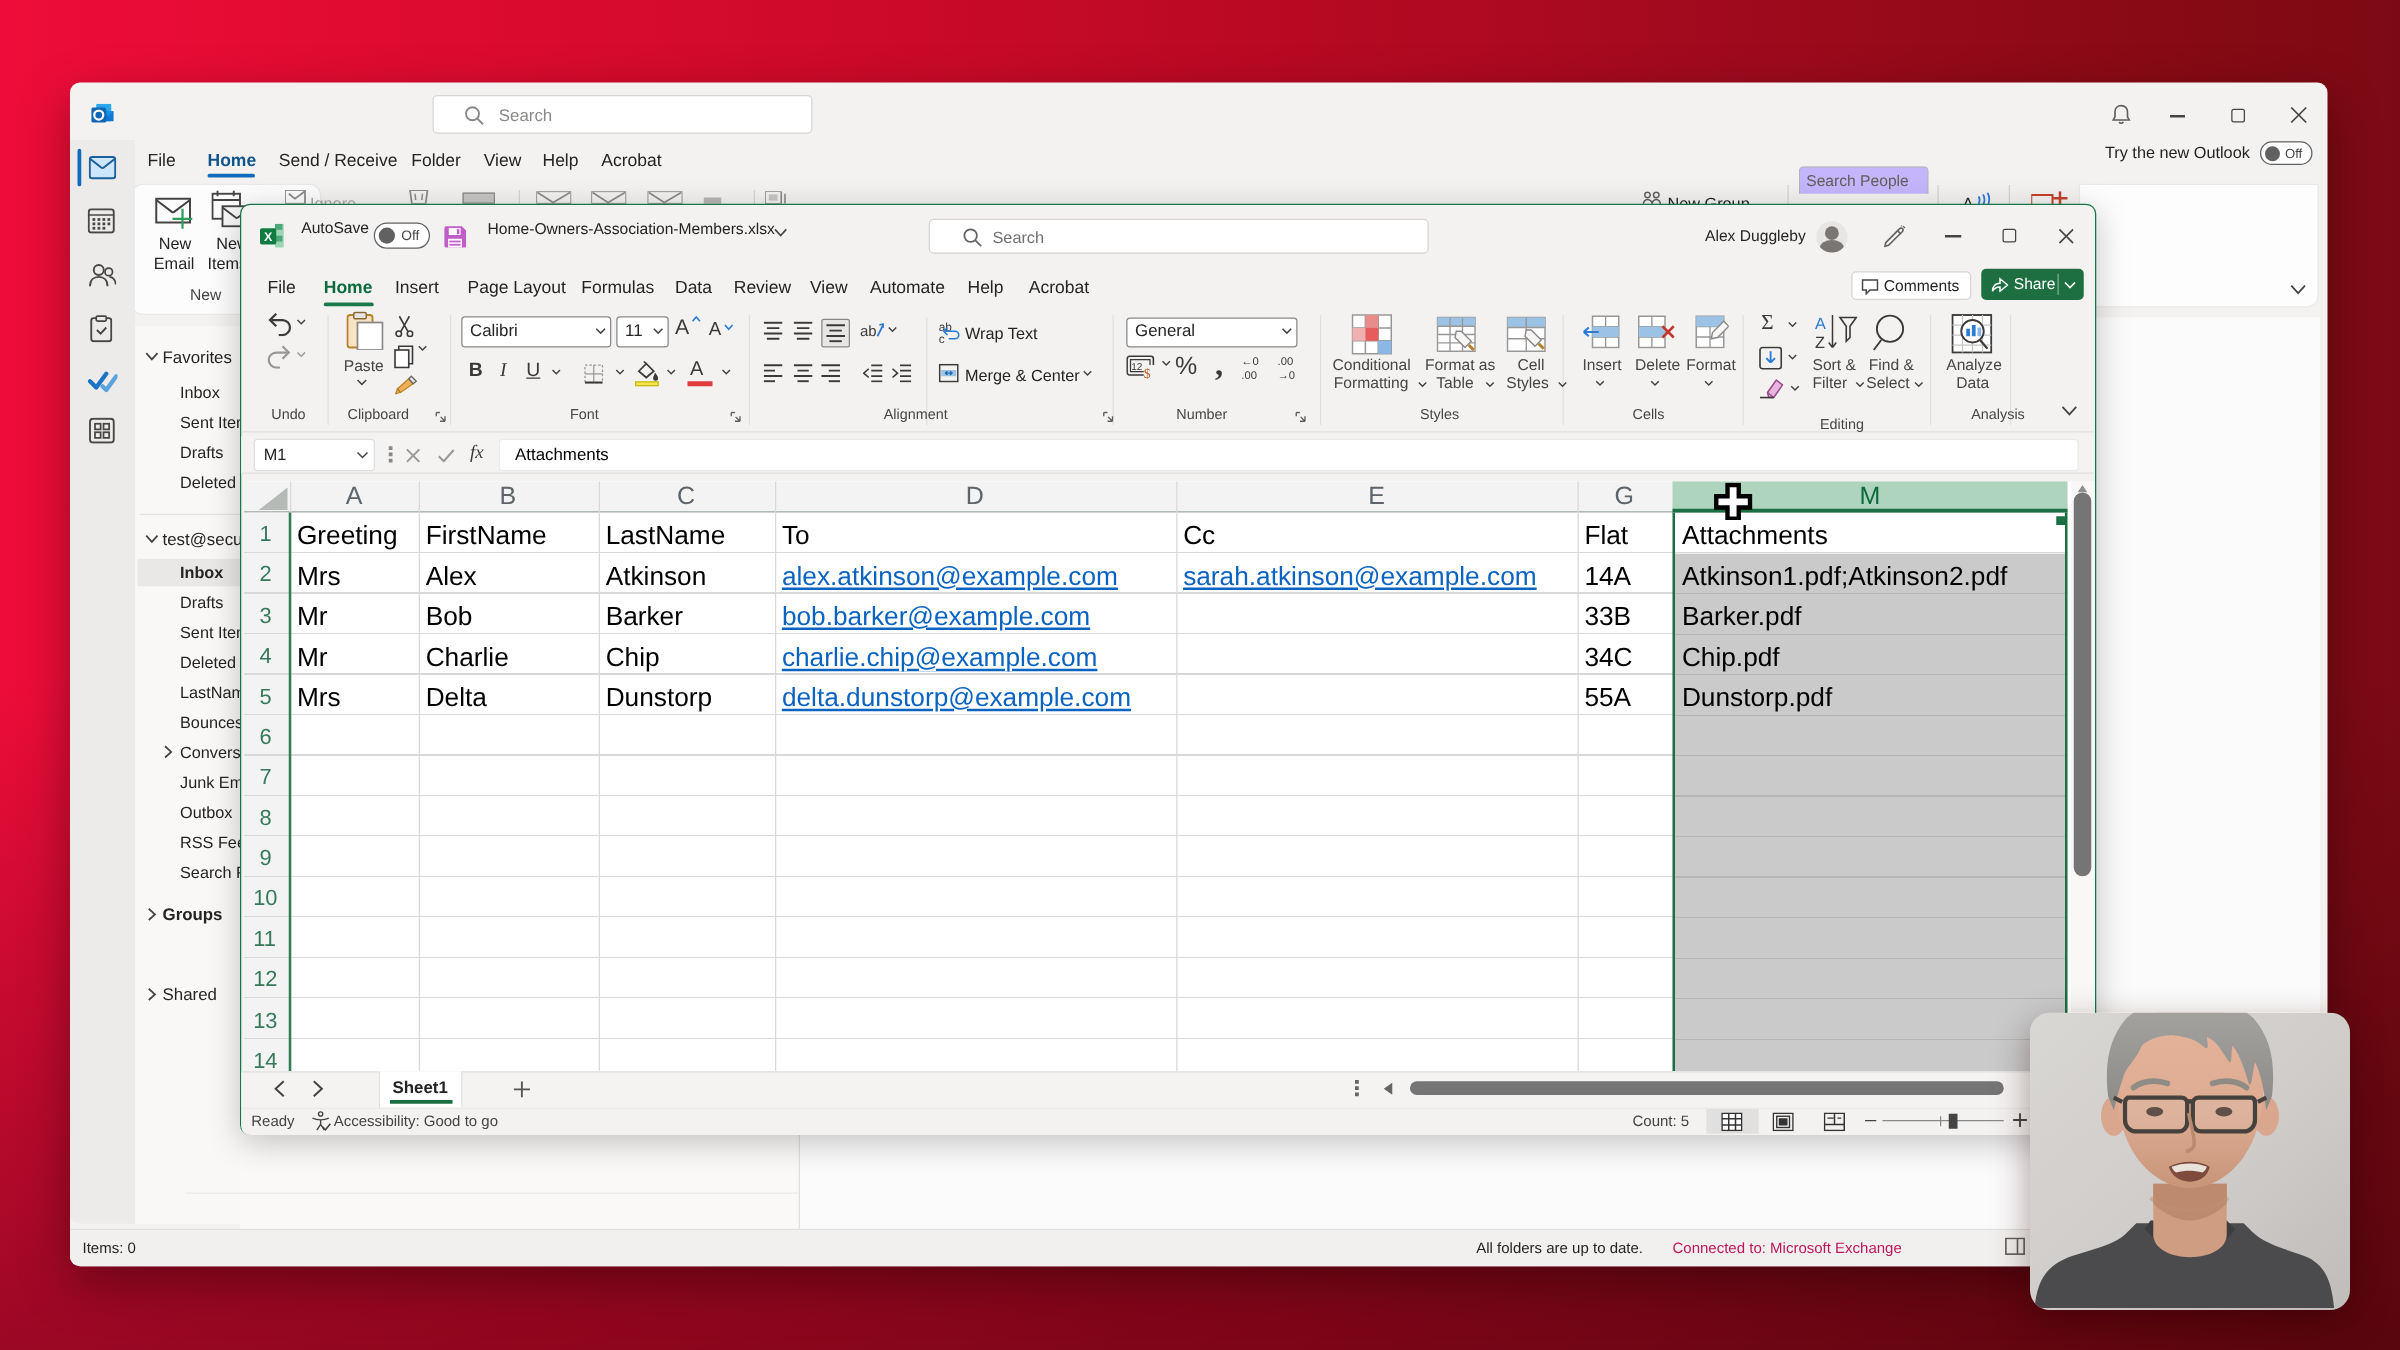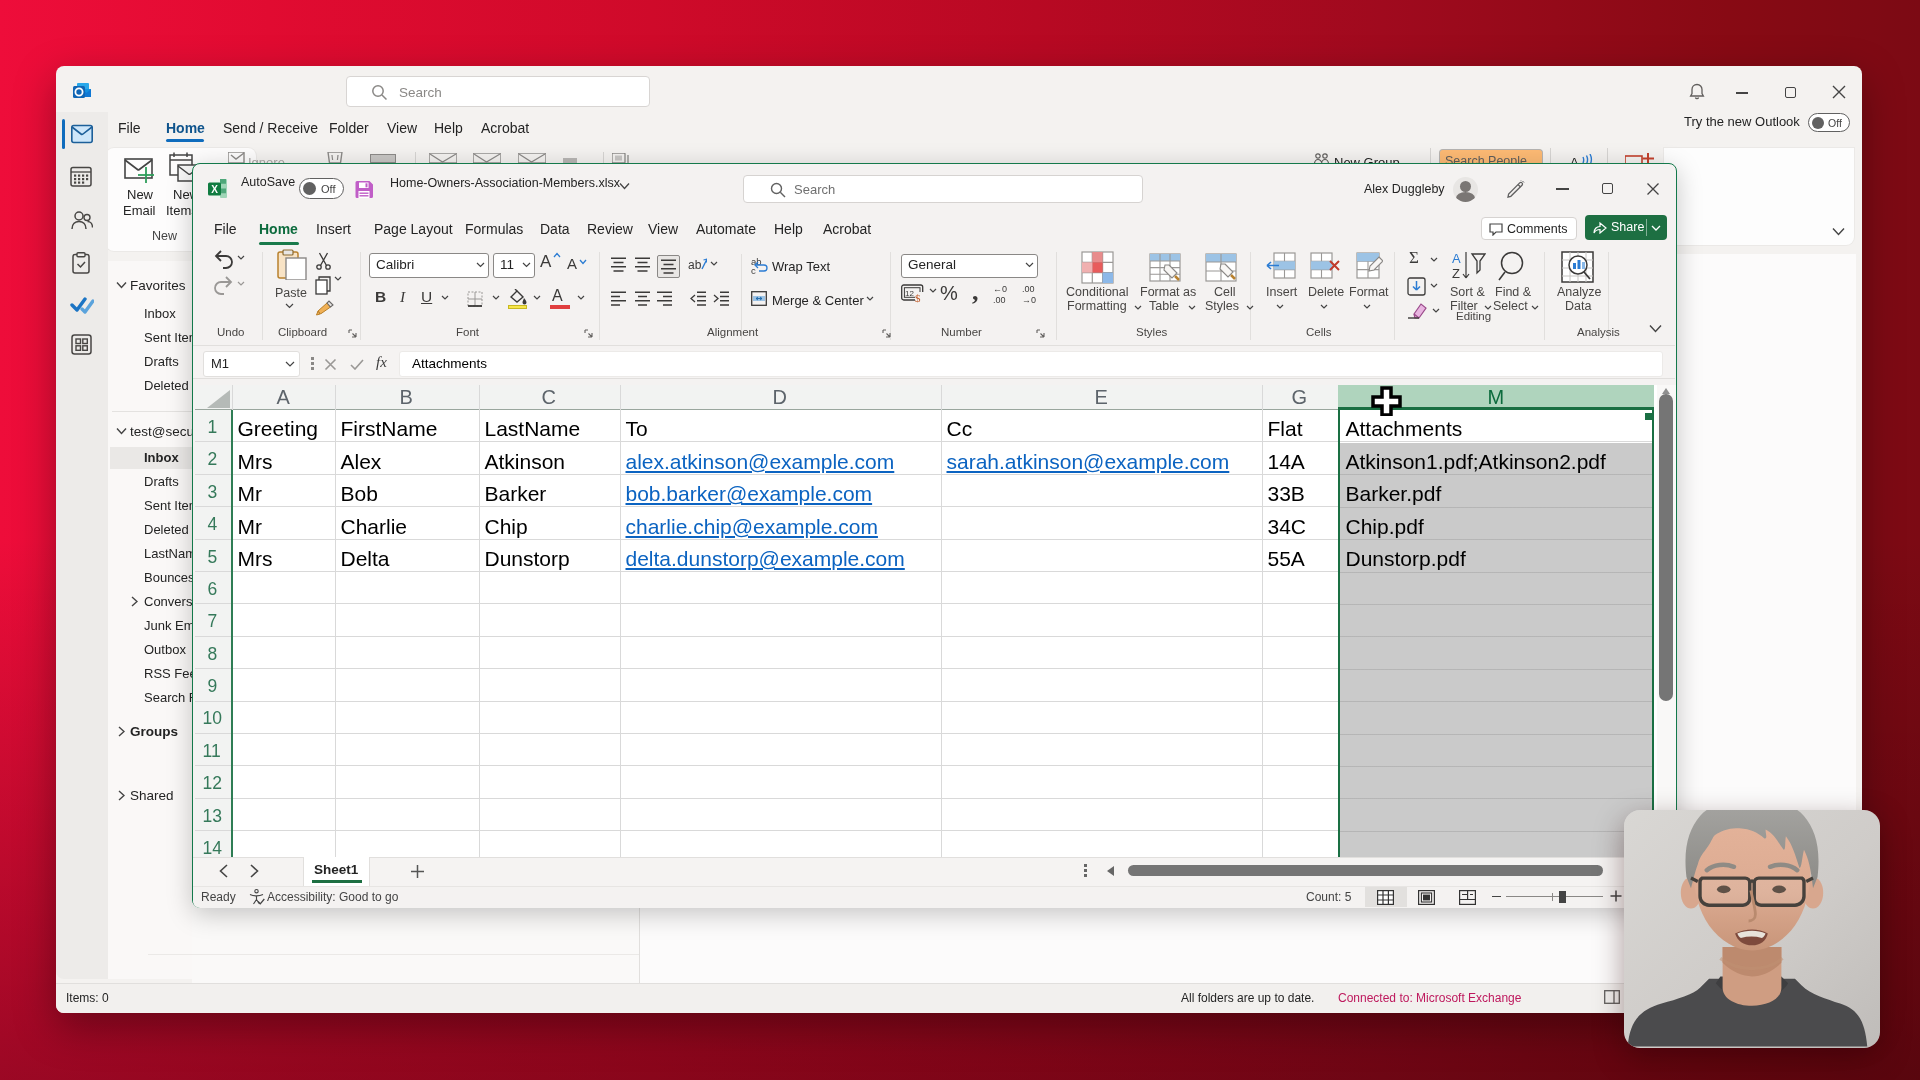--- a/index.html
+++ b/index.html
@@ -127,21 +127,21 @@
       <path d="M16 2v8" stroke="#8c8a88" stroke-width="1.3"></path>
     </svg>
 
   <svg class="abs" style="left:1258px;top:87px" width="15" height="11" viewBox="0 0 15 11">
       <circle cx="4" cy="3" r="2.2" fill="none" stroke="#605e5c" stroke-width="1.2"></circle>
       <circle cx="11" cy="3" r="2.2" fill="none" stroke="#605e5c" stroke-width="1.2"></circle>
       <path d="M0.5 11c0-3 2-4.5 3.5-4.5S8 8 8 11M7.5 11c0-3 2-4.5 3.5-4.5s3.5 1.5 3.5 4.5" fill="none" stroke="#605e5c" stroke-width="1.2"></path>
     </svg>
   <div class="t" style="left:1278px;top:89px;font-size:13px;color:#242424;">New Group</div>
   <div class="abs" style="left:1374px;top:82px;width:1px;height:15px;background:#d6d4d2;"></div>
-  <div class="abs" style="left:1383px;top:83px;width:104px;height:22px;border:1px solid #b6b4b2;border-radius:4px 4px 0 0;border-bottom:none;background:#fdba74;">
+  <div class="abs" style="left:1383px;top:67px;width:104px;height:22px;border:1px solid #b6b4b2;border-radius:4px 4px 0 0;border-bottom:none;background:#c4b5fd;">
     <div class="t" style="left:5px;top:4px;font-size:12.5px;color:#605e5c;">Search People</div>
   </div>
   <div class="abs" style="left:1494px;top:82px;width:1px;height:15px;background:#d6d4d2;"></div>
   <div class="t" style="left:1514px;top:89px;font-size:13px;color:#242424;">A</div>
   <svg class="abs" style="left:1526px;top:88px" width="12" height="11" viewBox="0 0 12 11">
       <path d="M1 3a7 7 0 010 6M4.5 1.5a9.5 9.5 0 010 8.5M8 0a12 12 0 010 11" fill="none" stroke="#2b7cd3" stroke-width="1.4"></path>
     </svg>
   <div class="abs" style="left:1551px;top:82px;width:1px;height:15px;background:#d6d4d2;"></div>
   <svg class="abs" style="left:1569px;top:87px" width="31" height="11" viewBox="0 0 31 11">
       <rect x="0" y="3" width="17" height="8" fill="none" stroke="#c4402c" stroke-width="1.6"></rect>
@@ -632,21 +632,21 @@
       </svg>
     <svg class="abs" style="left:1305px;top:87px" width="31" height="31" viewBox="0 0 31 31">
         <circle cx="14" cy="12" r="10.5" fill="none" stroke="#3b3a39" stroke-width="1.5"></circle>
         <path d="M7 21L1 29" stroke="#3b3a39" stroke-width="1.5"></path>
       </svg>
     <div class="gl" style="left:1302px;top:121px;font-size:12.5px;">Find &amp;</div>
     <div class="gl" style="left:1300px;top:135px;font-size:12.5px;">Select</div>
     <svg class="abs" style="left:1338px;top:141px" width="8" height="6" viewBox="0 0 8 6">
         <path d="M1 1l3 3 3-3" fill="none" stroke="#444" stroke-width="1.2"></path>
       </svg>
-    <div class="gl" style="left:1263px;top:146px;">Editing</div>
+    <div class="gl" style="left:1263px;top:170px;">Editing</div>
 
     <svg class="abs" style="left:1368px;top:87px" width="33" height="32" viewBox="0 0 33 32">
       <rect x="1" y="1" width="31" height="30" fill="#fff" stroke="#3b3a39" stroke-width="1.5"></rect>
       <path d="M1 9h31M1 17h31M1 25h31M9 1v30M17 1v30M25 1v30" stroke="#c8c6c4" stroke-width="1"></path>
       <circle cx="17" cy="14" r="9" fill="#fff" stroke="#3b3a39" stroke-width="1.5"></circle>
       <rect x="12" y="12" width="3" height="6" fill="#2b7cd3"></rect>
         <rect x="16.5" y="9" width="3" height="9" fill="#2b7cd3"></rect>
         <rect x="21" y="11" width="3" height="7" fill="#88b8e8"></rect>
       <path d="M23 21l6 7" stroke="#3b3a39" stroke-width="1.8"></path>
     </svg>

